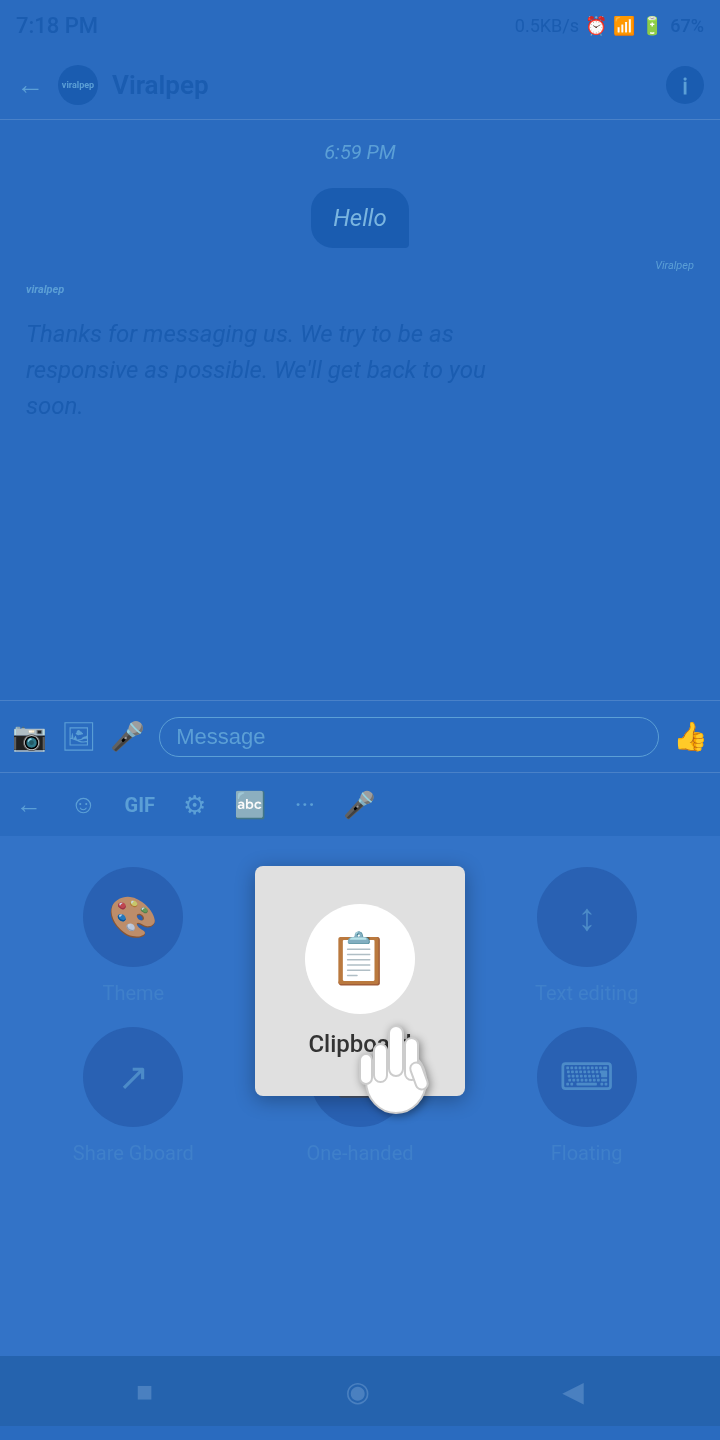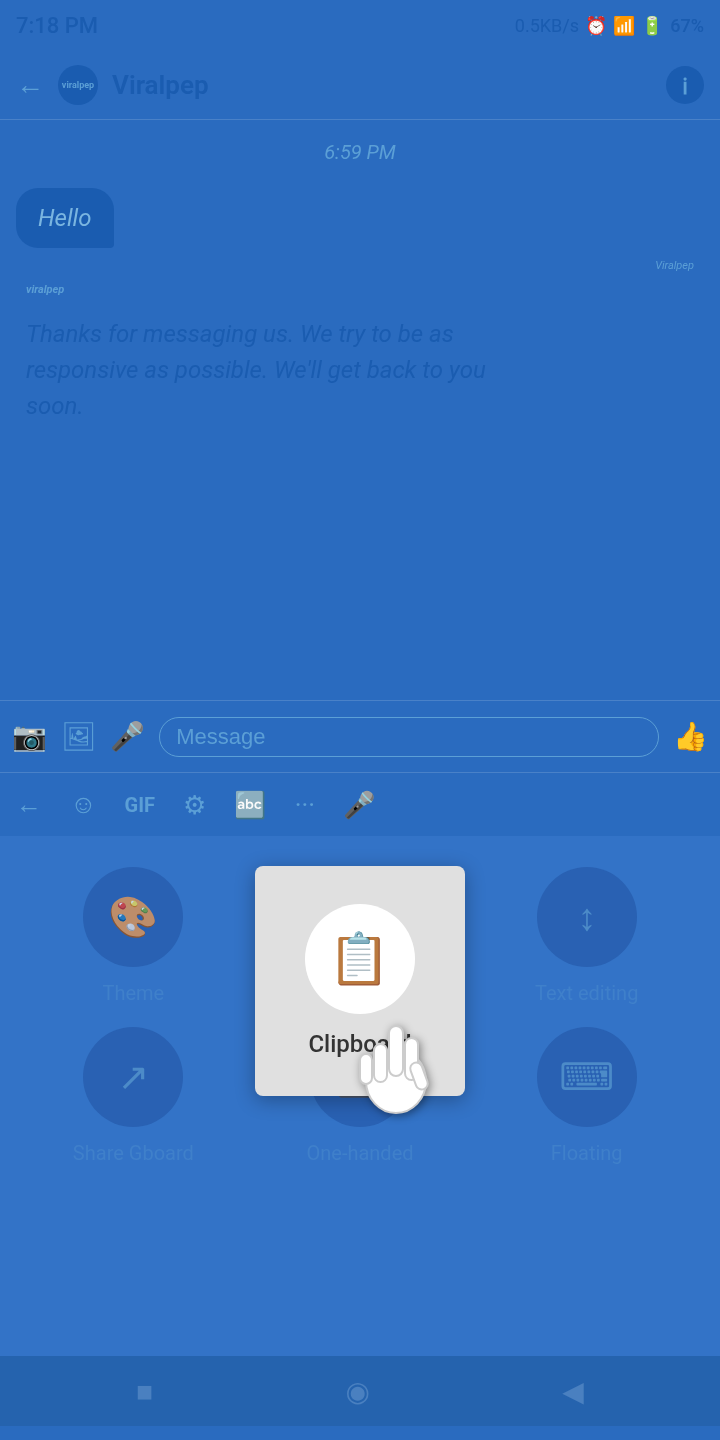--- a/index.html
+++ b/index.html
@@ -95,21 +95,21 @@
       font-style: italic;
     }
     .timestamp {
       text-align: center;
       color: #5b9fd6;
       font-size: 20px;
       margin-bottom: 24px;
     }
     .message-sent {
       display: flex;
-      justify-content: flex-start;
+      justify-content: center;
       margin-bottom: 24px;
     }
     .bubble-sent {
       background: #1a5cb0;
       border-radius: 22px 22px 4px 22px;
       padding: 16px 22px;
       font-size: 24px;
       color: #7ab5e0;
       max-width: 300px;
     }

